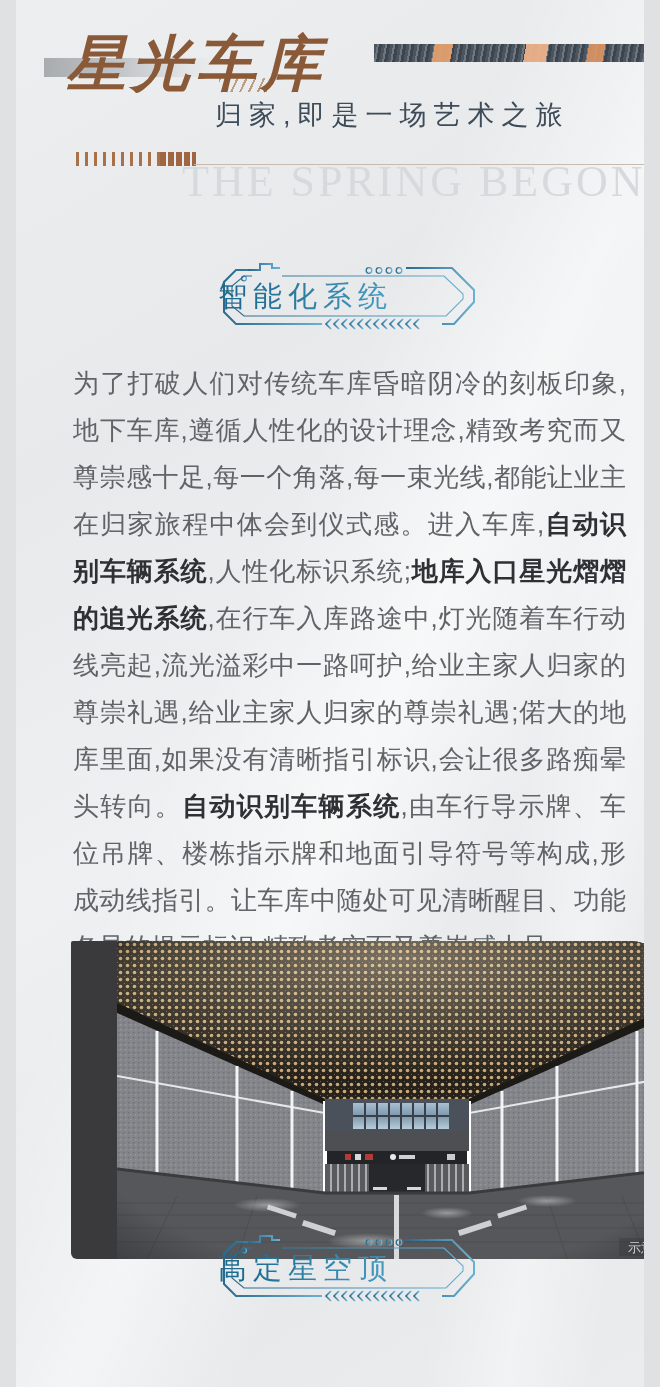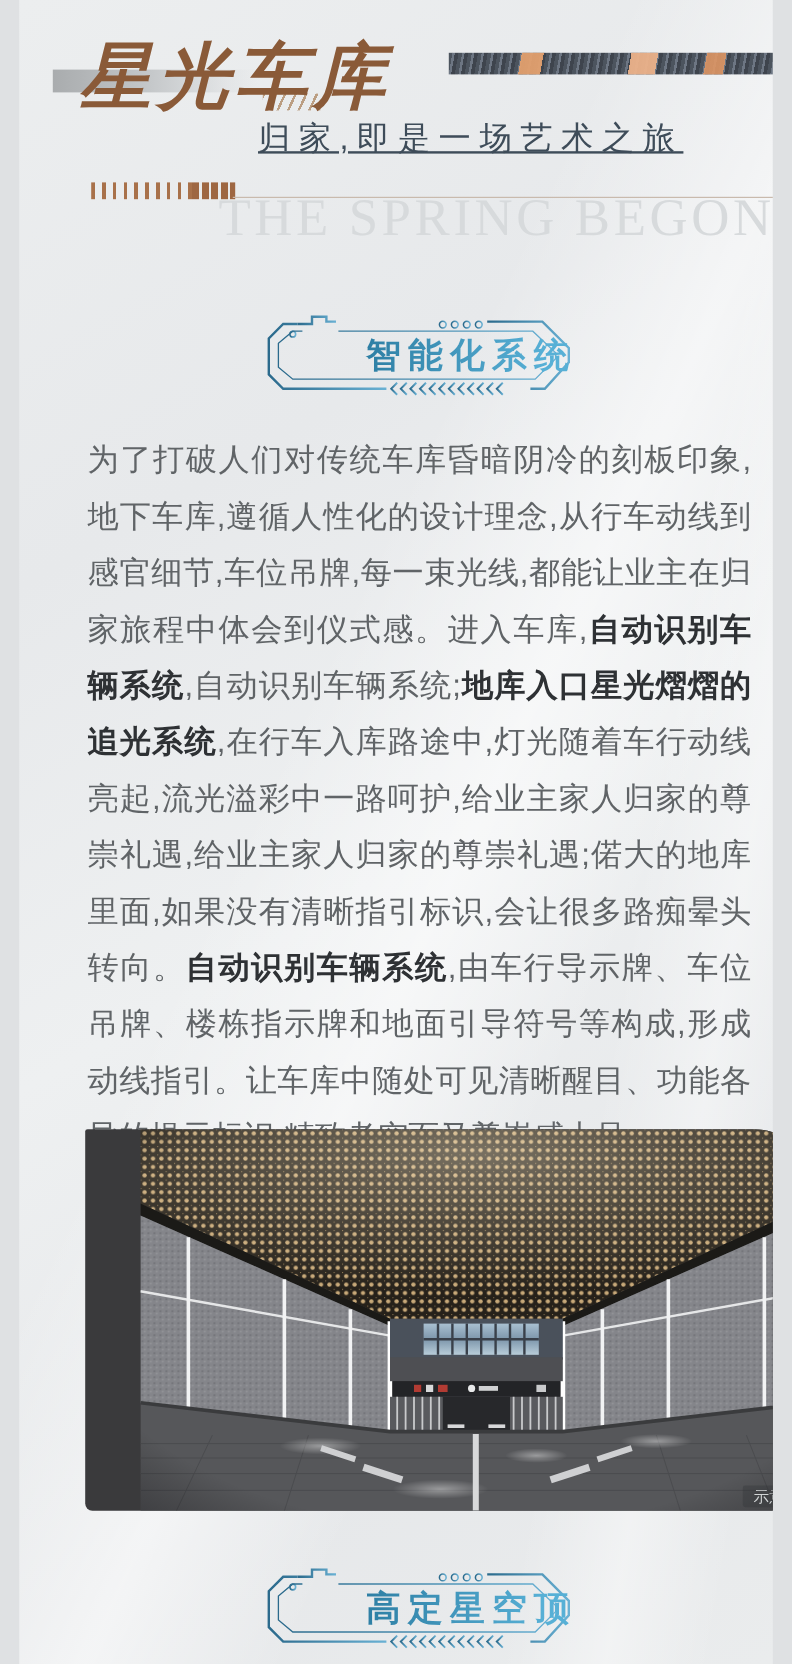--- a/index.html
+++ b/index.html
@@ -17,32 +17,32 @@
   .main-title{position:absolute;left:50px;top:28px;width:300px;
     font-family:"Liberation Serif","DejaVu Serif",serif;font-style:italic;font-weight:bold;
     font-size:60px;line-height:72px;letter-spacing:5px;color:#8a5a38;z-index:2;}
   .deco-stripe{position:absolute;left:358px;top:44px;width:302px;height:18px;
     background:
       linear-gradient(100deg,transparent 0 60px,rgba(226,160,110,.95) 60px 78px,transparent 78px 150px,rgba(236,178,138,.95) 150px 172px,transparent 172px 212px,rgba(222,150,100,.9) 212px 228px,transparent 228px 302px),
       repeating-linear-gradient(100deg,#4c545e 0 3px,#6d7683 3px 5px,#3e444d 5px 8px);}
   .hatch{position:absolute;left:203px;top:78px;width:48px;height:14px;opacity:.85;
     background:repeating-linear-gradient(115deg,#b3906f 0 2px,transparent 2px 8px);}
   .subtitle{position:absolute;left:199px;top:97px;font-size:27px;letter-spacing:7px;
-    color:#3e4c59;white-space:nowrap;z-index:2;text-decoration:underline;}
+    color:#3e4c59;white-space:nowrap;z-index:2;}
   .barcode{position:absolute;left:60px;top:152px;height:14px;display:flex;}
   .barcode .thin{width:84px;height:14px;background:repeating-linear-gradient(90deg,#a8714a 0 3px,transparent 3px 9px);}
   .barcode .thick{width:36px;height:14px;background:repeating-linear-gradient(90deg,#9e6742 0 6px,rgba(233,235,236,.9) 6px 8px);}
   .hairline{position:absolute;left:178px;top:164px;width:482px;height:1px;background:#c9baad;}
   .watermark{position:absolute;left:166px;top:156px;white-space:nowrap;
     font-family:"Liberation Serif","DejaVu Serif",serif;font-size:44px;letter-spacing:3px;color:#d7dadc;z-index:1;}
   
   .badge{position:absolute;left:202px;width:262px;height:70px;}
   .badge svg{position:absolute;inset:0;}
-  .badge-label{position:absolute;left:0;right:0;top:15px;text-align:right;
-    font-size:29px;font-weight:bold;letter-spacing:6px;white-space:nowrap;
+  .badge-label{position:absolute;left:0;right:0;top:15px;text-align:left;
+    font-size:29px;font-weight:normal;letter-spacing:6px;white-space:nowrap;
     background:linear-gradient(90deg,#1d6b90 10%,#57b0d6 90%);
     -webkit-background-clip:text;background-clip:text;color:transparent;}
   
   .article{position:absolute;left:57px;top:360px;width:553px;font-size:26px;line-height:47px;
     color:#606467;text-align:justify;text-justify:inter-ideograph;}
   .article b{font-weight:bold;color:#2e3134;}
   
   .render{position:absolute;left:55px;top:941px;width:560px;height:318px;overflow:hidden;
     border-radius:2px 48px 6px 6px;background:#3a3a3c;padding-left:46px;}
   .render svg{display:block;}
@@ -104,21 +104,21 @@
   <div class="hairline"></div>
   <div class="watermark">THE SPRING BEGONIA</div>
 
   <div class="badge" style="top:262px">
     <svg width="262" height="70">
         <use href="#techframe"></use>
       </svg>
     <div class="badge-label">智能化系统</div>
   </div>
 
-  <div class="article"><span>为了打破人们对传统车库昏暗阴冷的刻板印象,地下车库,遵循人性化的设计理念,从行车动线到感官细节,车位吊牌,每一束光线,都能让业主在归家旅程中体会到仪式感。进入车库,</span><b>自动识别车辆系统</b><span>,自动识别车辆系统;</span><b>地库入口星光熠熠的追光系统</b><span>,在行车入库路途中,灯光随着车行动线亮起,流光溢彩中一路呵护,给业主家人归家的尊崇礼遇,给业主家人归家的尊崇礼遇;偌大的地库里面,如果没有清晰指引标识,会让很多路痴晕头转向。</span><b>自动识别车辆系统</b><span>,由车行导示牌、车位吊牌、楼栋指示牌和地面引导符号等构成,形成动线指引。让车库中随处可见清晰醒目、功能各异的提示标识,精致考究而又尊崇感十足。</span></div>
+  <div class="article"><span>为了打破人们对传统车库昏暗阴冷的刻板印象,地下车库,遵循人性化的设计理念,精致考究而又尊崇感十足,每一个角落,每一束光线,都能让业主在归家旅程中体会到仪式感。进入车库,</span><b>自动识别车辆系统</b><span>,人性化标识系统;</span><b>地库入口星光熠熠的追光系统</b><span>,在行车入库路途中,灯光随着车行动线亮起,流光溢彩中一路呵护,给业主家人归家的尊崇礼遇,给业主家人归家的尊崇礼遇;偌大的地库里面,如果没有清晰指引标识,会让很多路痴晕头转向。</span><b>自动识别车辆系统</b><span>,由车行导示牌、车位吊牌、楼栋指示牌和地面引导符号等构成,形成动线指引。让车库中随处可见清晰醒目、功能各异的提示标识,精致考究而又尊崇感十足。</span></div>
 
   <div class="render">
     <svg width="560" height="318" viewBox="0 0 560 318">
       <defs>
         <pattern id="perf" width="7" height="7" patternUnits="userSpaceOnUse">
           <rect width="7" height="7" fill="#26211a"></rect>
           <circle cx="3.5" cy="3.5" r="1.8" fill="#c7a878"></circle>
           <circle cx="0" cy="0" r="1" fill="#8a7450"></circle>
         </pattern>
         <pattern id="walltex" width="5" height="5" patternUnits="userSpaceOnUse">
@@ -234,20 +234,20 @@
         <rect x="380" y="268" width="30" height="5" transform="rotate(-18 395 270)"></rect>
         <rect x="341" y="284" width="34" height="6" transform="rotate(-18 358 287)"></rect>
       </g>
 
       <rect width="560" height="318" fill="url(#vin)"></rect>
       <rect x="502" y="297" width="52" height="18" rx="2" fill="rgba(50,52,55,.35)"></rect>
       <text x="550" y="311" text-anchor="end" font-size="13" fill="#d2d5d6" id="render-caption">示意图</text>
     </svg>
   </div>
 
-  <div class="badge" style="top:1306px">
+  <div class="badge" style="top:1234px">
     <svg width="262" height="70">
         <use href="#techframe"></use>
       </svg>
     <div class="badge-label">高定星空顶</div>
   </div>
 
 </div>
 
 </body></html>

